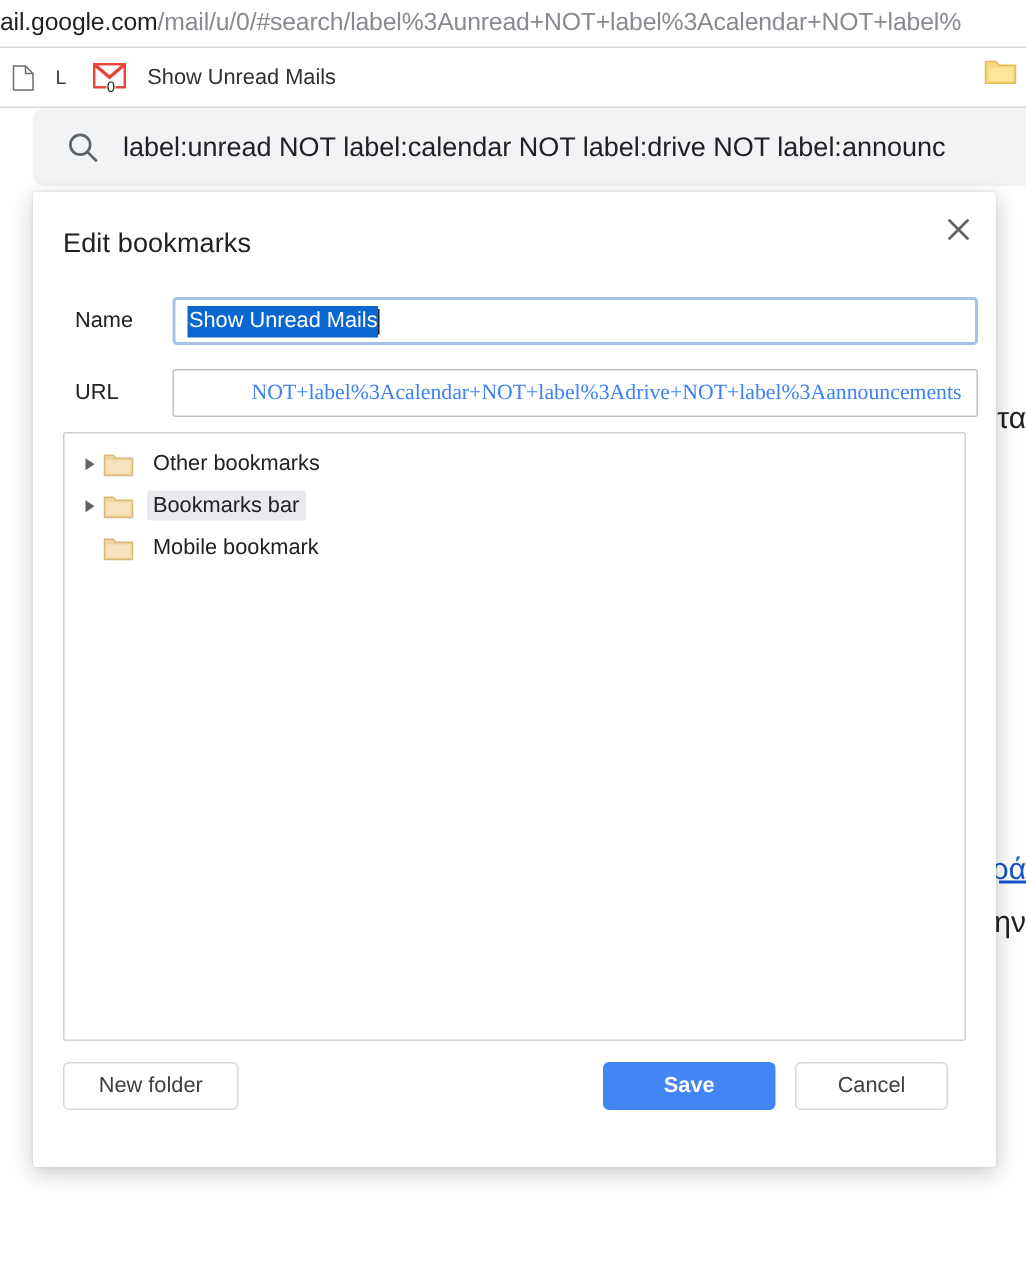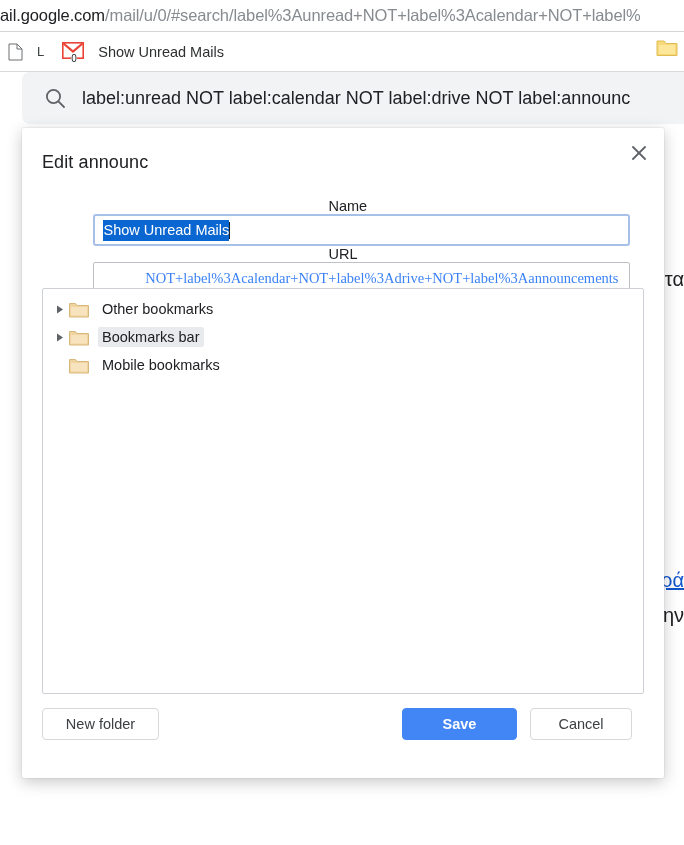--- a/index.html
+++ b/index.html
@@ -211,25 +211,24 @@
   #dialog-title {
     position: absolute;
     left: 20px;
     top: 24px;
     font-size: 18px;
     color: #202124;
     letter-spacing: 0.1px;
   }
   .field-row {
     position: absolute;
-    left: 38px;
+    left: 28px;
     width: 602px;
     display: flex;
     align-items: center;
-    flex-direction: column;
   }
   #row-name { top: 70px; }
   #row-url  { top: 118px; }
   .field-label {
     width: 65px;
     font-size: 14.5px;
     color: #202124;
   }
   .text-input {
     box-sizing: border-box;
@@ -424,21 +423,21 @@
 
 <div id="edit-bookmark-dialog">
 
   <div id="dialog-close">
     <svg width="14" height="14" viewBox="0 0 14 14">
       <line x1="1" y1="1" x2="13" y2="13" stroke="#5f6368" stroke-width="1.8" stroke-linecap="round"></line>
       <line x1="13" y1="1" x2="1" y2="13" stroke="#5f6368" stroke-width="1.8" stroke-linecap="round"></line>
     </svg>
   </div>
 
-  <div id="dialog-title">Edit announc</div>
+  <div id="dialog-title">Edit bookmarks</div>
 
   <div class="field-row" id="row-name">
     <span class="field-label">Name</span>
     <div id="name-input-wrap">
       <span id="name-input-value">Show Unread Mails</span>
       <span id="name-caret"></span>
     </div>
   </div>
 
   <div class="field-row" id="row-url">
@@ -483,21 +482,21 @@
         <svg width="8" height="9" viewBox="0 0 8 9">
             <path d="M1 0.5 L7 4.5 L1 8.5 Z" fill="#5f6368"></path>
           </svg>
       </span>
       <span class="tree-folder-icon">
         <svg width="20" height="17" viewBox="0 0 20 17">
           <path d="M0.5 2.5 h6 l1.6 2 h11.4 v11.5 h-19 z" fill="#f0d4a0" stroke="#d9b87c" stroke-width="1"></path>
           <rect x="2" y="6" width="16" height="8.5" fill="#f7e3bd"></rect>
         </svg>
       </span>
-      <span class="tree-label">Mobile bookmarks</span>
+      <span class="tree-label">Mobile bookmark</span>
     </div>
 
   </div>
 
   <div id="dialog-footer">
     <div class="dlg-btn" id="btn-new-folder">New folder</div>
     <div class="dlg-btn" id="btn-save">Save</div>
     <div class="dlg-btn" id="btn-cancel">Cancel</div>
   </div>
 

